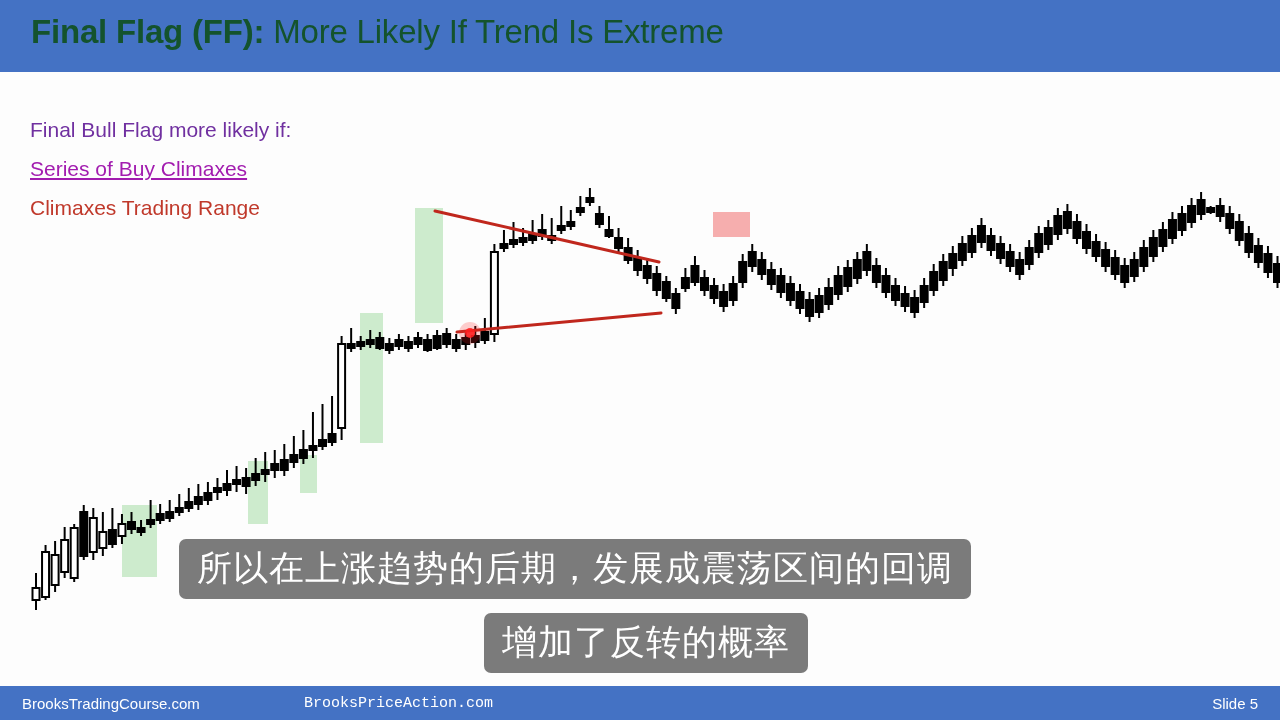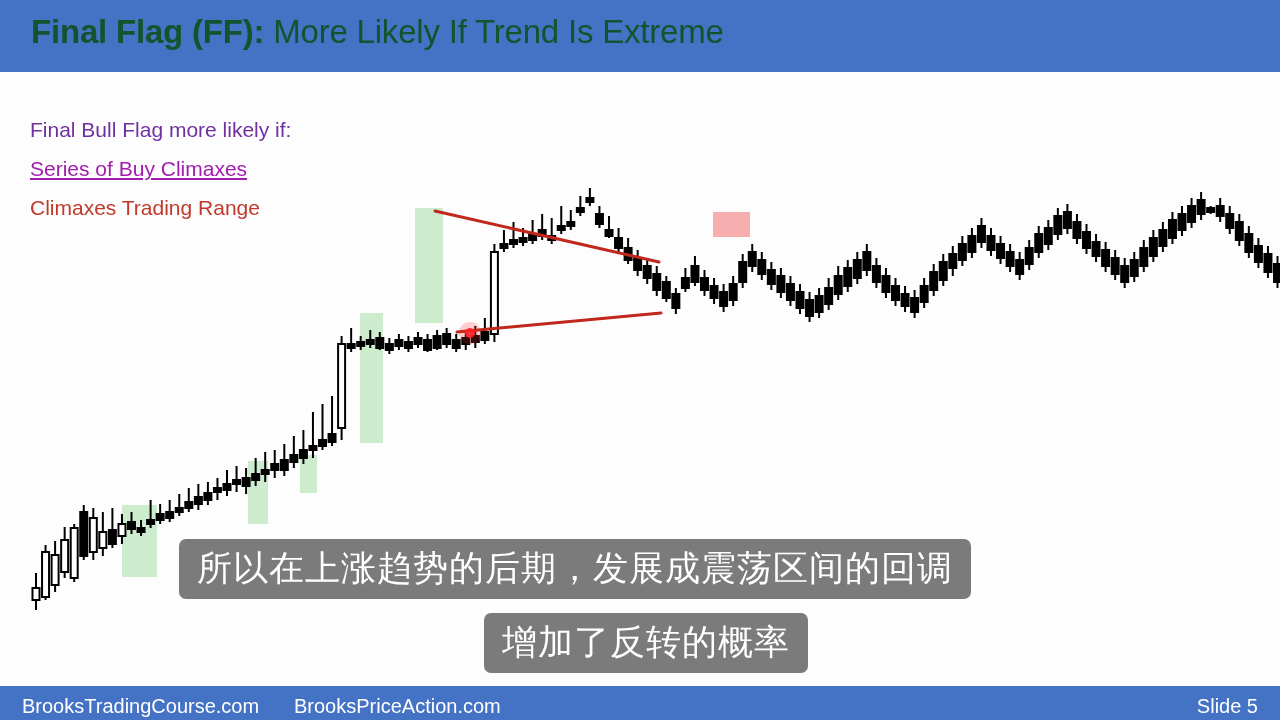--- a/index.html
+++ b/index.html
@@ -94,26 +94,26 @@
   
   #footer-band {
     position: absolute;
     left: 0; top: 686px;
     width: 1280px; height: 34px;
     background: #4472c4;
   }
   .footer-text {
     position: absolute;
     color: #ffffff;
-    font-size: 20px;
+    font-size: 15px;
     top: 695px;
     white-space: nowrap;
   }
   #footer-left  { left: 22px; }
-  #footer-mid   { left: 294px; }
+  #footer-mid   { left: 304px; font-family: Liberation Mono, monospace; }
   #footer-right { right: 22px; }
 </style>
 </head>
 <body>
 
 <div id="header-band" style="background: rgb(68, 114, 196);"></div>
 <div id="header-title">
   <span class="strong">Final Flag (FF):</span><span class="light"> More Likely If Trend Is Extreme</span>
 </div>
 

